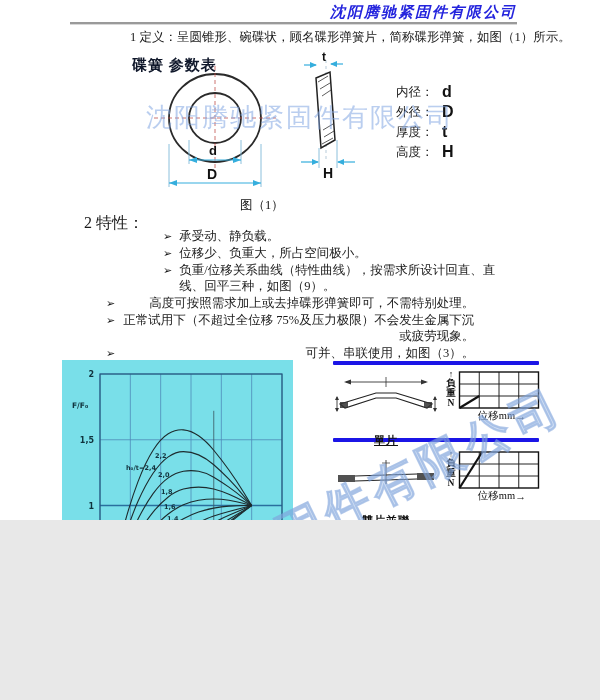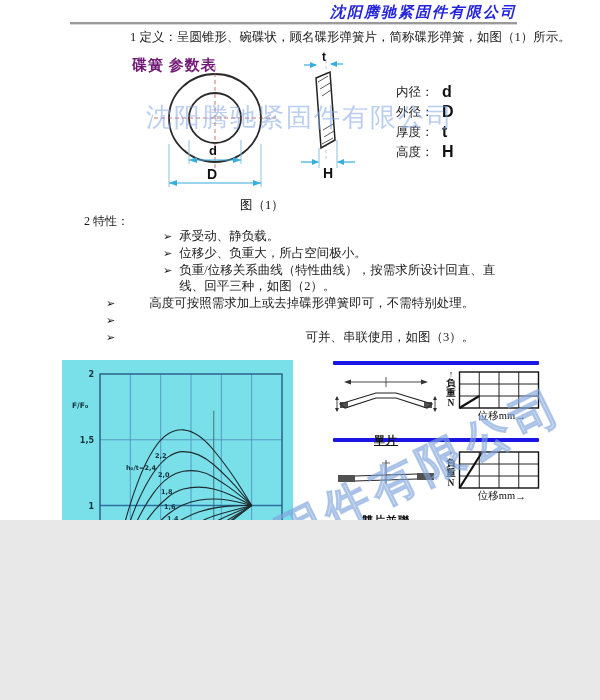--- a/index.html
+++ b/index.html
@@ -10,32 +10,32 @@
   
   #company{top:3px;right:83px;font-size:15px;font-weight:bold;font-style:italic;
            color:#2424dd;letter-spacing:2px;white-space:nowrap;}
   #header-rule{top:22px;left:70px;width:447px;height:0;border-top:2px solid #9a9a9a;
                box-shadow:0 1px 0 #d8d8d8;}
 
   
   #definition{top:29px;left:84px;width:452px;font-size:12.5px;line-height:16px;margin-left:46px;}
 
   
-  #fig1-title{top:56px;left:132px;font-size:15px;font-weight:bold;letter-spacing:1px;color:#701a75;}
+  #fig1-title{top:56px;left:132px;font-size:15px;font-weight:bold;letter-spacing:1px;color:#0f172a;}
   #fig1-svg{top:52px;left:90px;}
   #fig1-params{top:82px;left:396px;}
   .param-row{display:flex;align-items:center;height:20px;}
   .param-name{font-size:12.5px;color:#222;width:38px;font-family:Liberation Mono, monospace;}
   .param-sym{font-size:16px;font-weight:bold;color:#111;margin-left:8px;
              font-family:"Liberation Sans","DejaVu Sans",sans-serif;}
   .figcap{font-size:12.5px;color:#111;text-align:left;}
   #fig1-cap{top:197px;left:240px;width:120px;}
 
   
-  #sec2-heading{top:213px;left:84px;font-size:12px;}
+  #sec2-heading{top:213px;left:84px;font-size:16px;}
   #bullets{top:228px;left:106px;width:440px;}
   .bullet{display:flex;gap:7px;font-size:12.5px;line-height:16.4px;margin-bottom:0.5px;}
   .bullet .arr{flex:0 0 auto;font-size:11px;line-height:16px;color:#111;}
   .bullet.deep{margin-left:57px;}
   .bullet.deep .btext{width:340px;}
   .bullet.shallow .btext{width:352px;text-align:right;}
 
   
   #fig2-box{top:360px;left:62px;width:231px;height:313px;background:#79dfe9;}
   #fig2-cap{top:678px;left:112px;width:132px;}
@@ -162,28 +162,29 @@
       <div class="bullet deep">
         <span class="arr">➢</span>
         <span class="btext">承受动、静负载。</span>
       </div>
       <div class="bullet deep">
         <span class="arr">➢</span>
         <span class="btext">位移少、负重大，所占空间极小。</span>
       </div>
       <div class="bullet deep">
         <span class="arr">➢</span>
-        <span class="btext">负重/位移关系曲线（特性曲线），按需求所设计回直、直线、回平三种，如图（2）。</span>
+        <span class="btext">负重/位移关系曲线（特性曲线），按需求所设计回直、直线、回平三种，如图（9）。</span>
       </div>
       <div class="bullet shallow">
         <span class="arr">➢</span>
         <span class="btext">高度可按照需求加上或去掉碟形弹簧即可，不需特别处理。</span>
       </div>
       <div class="bullet shallow">
         <span class="arr">➢</span>
+        <span class="btext">正常试用下（不超过全位移 75%及压力极限）不会发生金属下沉或疲劳现象。</span>
       </div>
       <div class="bullet shallow">
         <span class="arr">➢</span>
         <span class="btext">可并、串联使用，如图（3）。</span>
       </div>
     </div>
 
   <div id="fig2-box" class="abs">
     <svg id="fig2svg" width="231" height="313" viewBox="0 0 231 313">
         <line x1="38" y1="14" x2="38" y2="277" stroke="#4e8ab8" stroke-width="0.8"></line>

